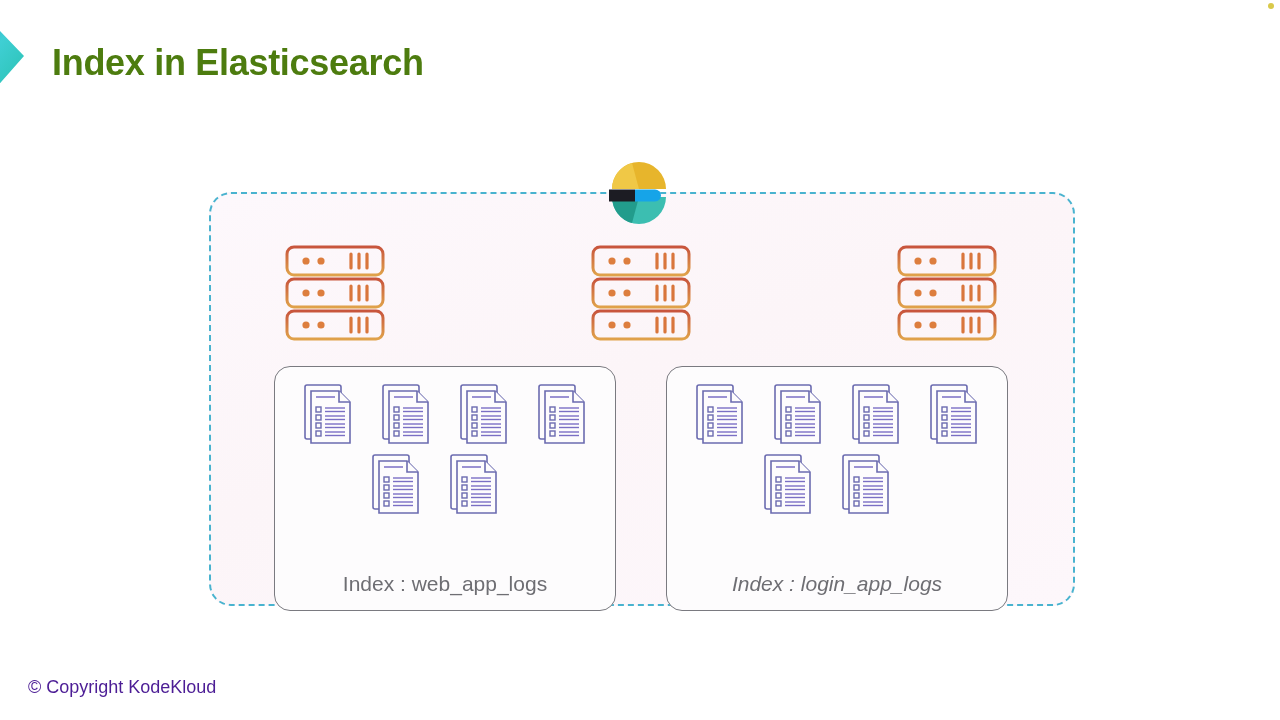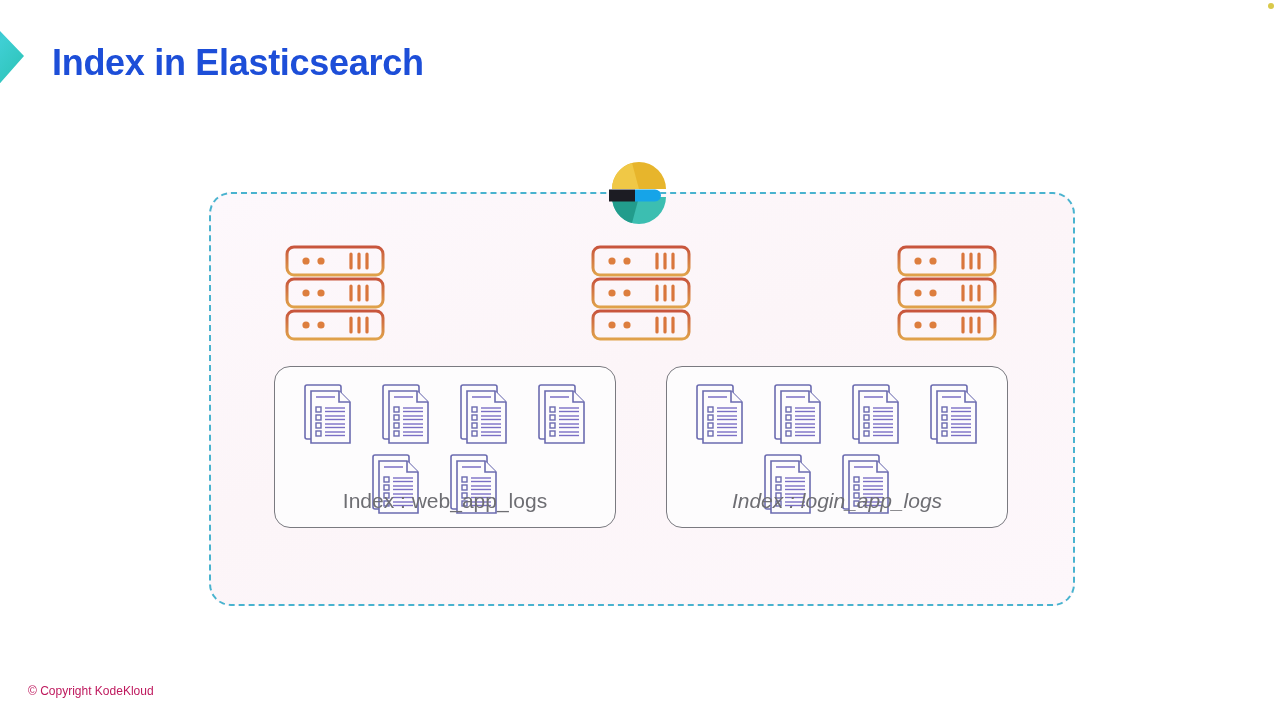--- a/index.html
+++ b/index.html
@@ -35,21 +35,21 @@
     background: #d9c94a;
   }
 
   
   .page-title {
     position: absolute;
     left: 52px;
     top: 42px;
     font-size: 36px;
     font-weight: 600;
-    color: #1d4ed8;
+    color: #4d7c0f;
     letter-spacing: -0.3px;
     white-space: nowrap;
   }
 
   
   .cluster {
     position: absolute;
     left: 209px;
     top: 192px;
     width: 866px;
@@ -92,21 +92,21 @@
   }
   .rack-1 { left: 76px; }
   .rack-2 { left: 382px; }
   .rack-3 { left: 688px; }
 
   
   .index-box {
     position: absolute;
     top: 366px;
     width: 342px;
-    height: 162px;
+    height: 245px;
     border: 1.6px solid #7a7a80;
     border-radius: 16px;
     background: #fdfcfd;
     box-sizing: border-box;
   }
   .index-box.left  { left: 274px; }
   .index-box.right { left: 666px; font-style: italic; }
 
   .docs-grid {
     position: absolute;
@@ -138,22 +138,22 @@
     color: #6e6e73;
     font-family: "Liberation Sans", sans-serif;
     white-space: nowrap;
   }
 
   
   .footer {
     position: absolute;
     left: 28px;
     bottom: 22px;
-    font-size: 12px;
-    color: #be185d;
+    font-size: 18px;
+    color: #4c1d95;
     text-align: center;
   }
 </style>
 </head>
 <body>
 
 <div class="brand-chevron">
   <svg viewBox="0 0 50 105" width="50" height="105" xmlns="http://www.w3.org/2000/svg">
     <defs>
       <linearGradient id="chevGrad" x1="0" y1="0" x2="0.6" y2="1">

